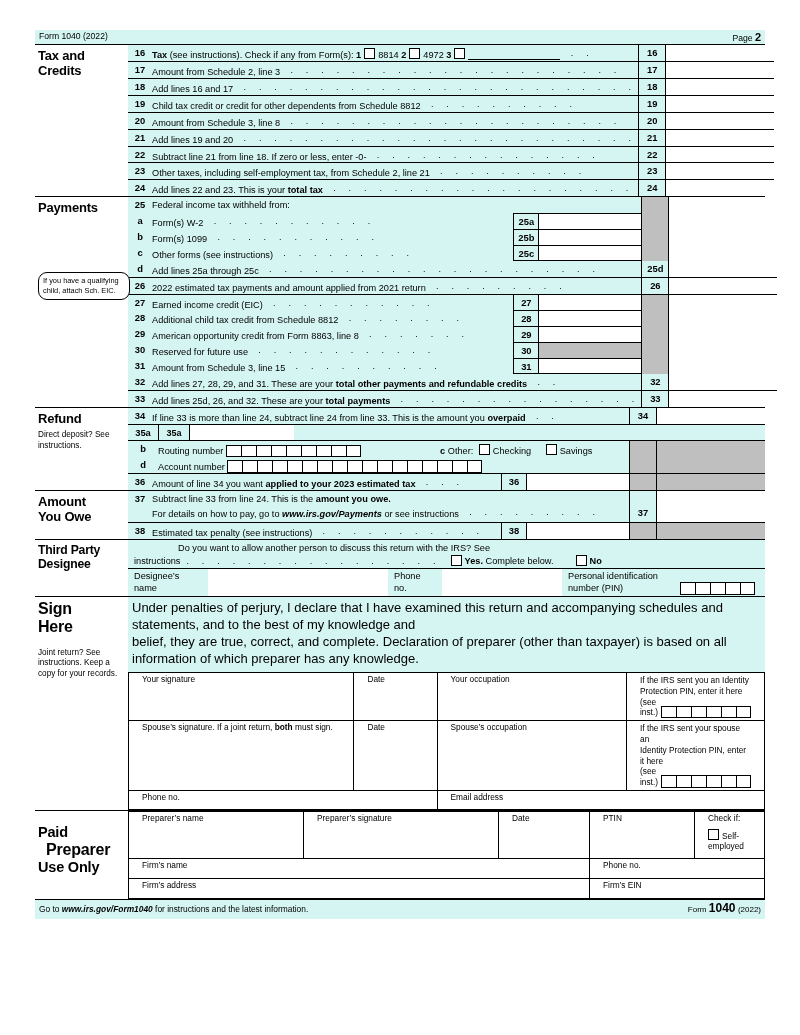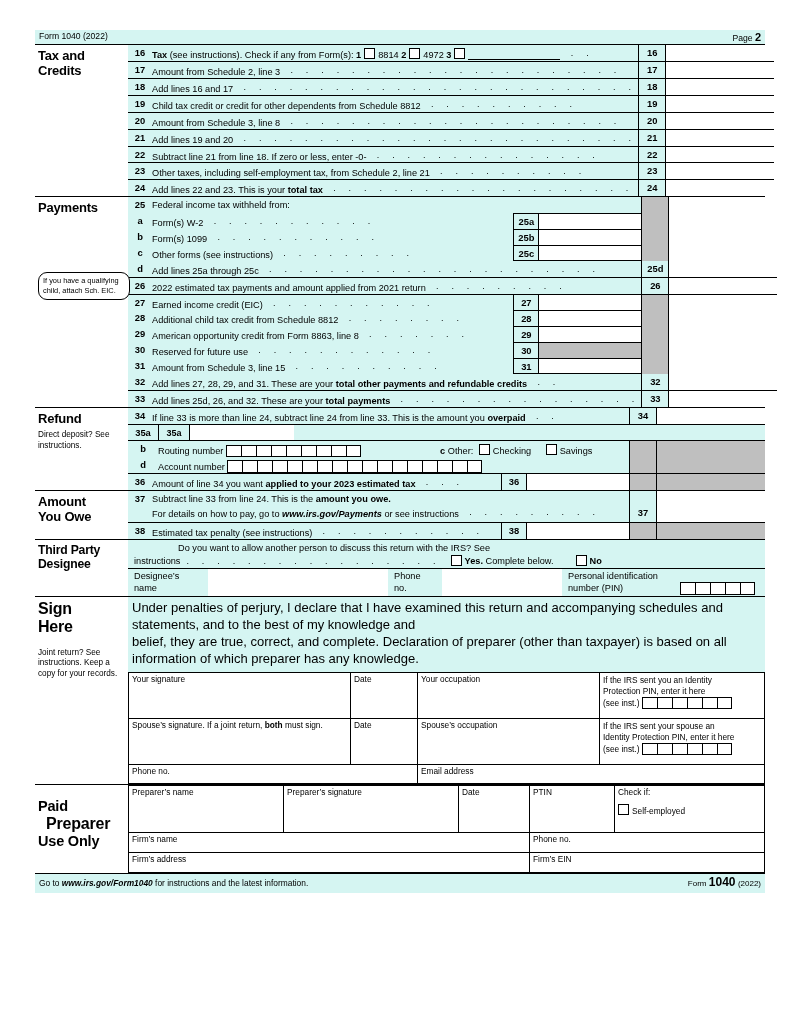--- a/index.html
+++ b/index.html
@@ -136,21 +136,21 @@
     line-height:1.35;
     padding:3px 4px;
     letter-spacing:0;
   }
 
   
   .sigtbl{width:100%;border-collapse:collapse;background:#fff;}
   .sigtbl td{
     border:1px solid #000;
     font-size:8.3px;
-    padding:2px 3px;
+    padding:2px 13px;
     vertical-align:top;
   }
   .perj{
     background:#d5f5f2;
     font-size:13px;line-height:1.3;
     padding:3px 4px 4px 4px;
   }
 
   .footer{
     display:flex;justify-content:space-between;align-items:baseline;

